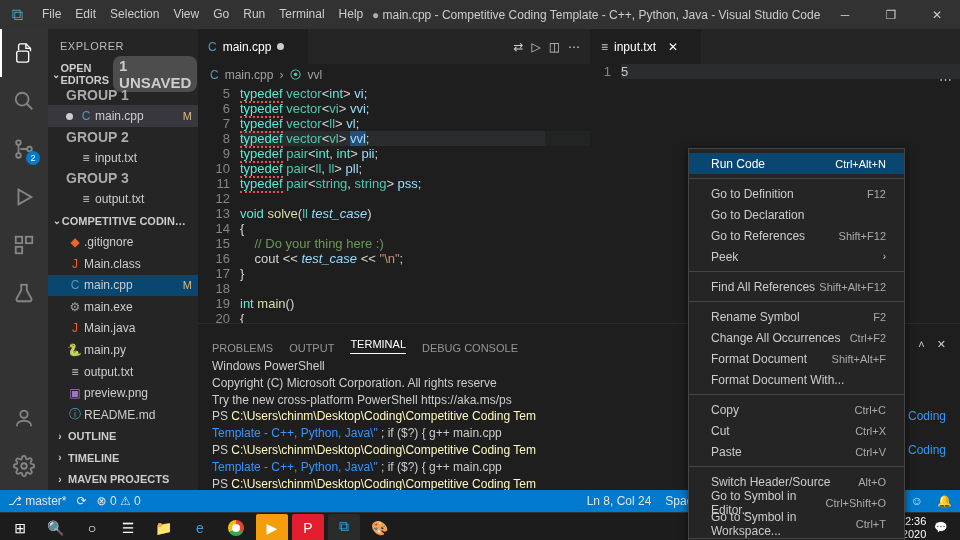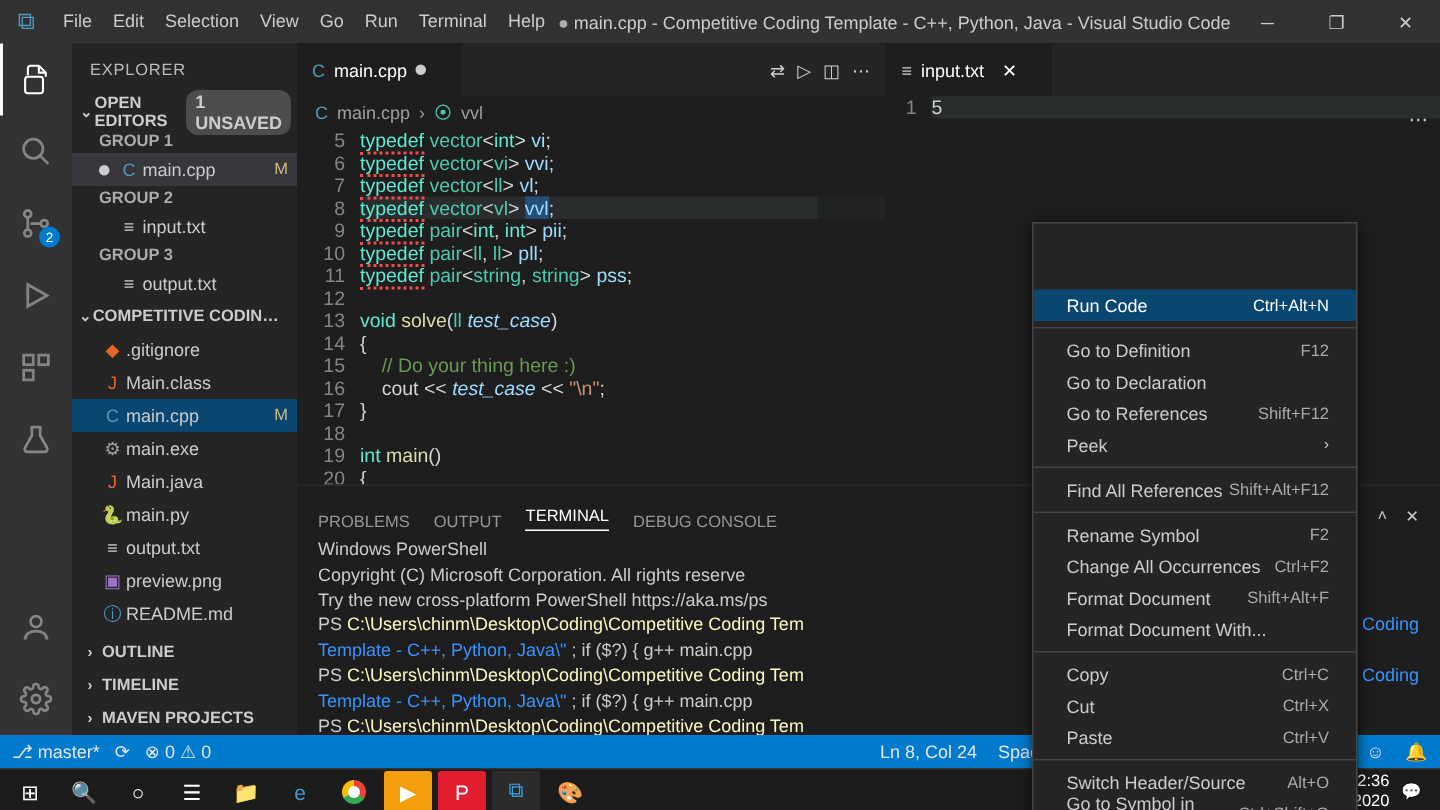--- a/index.html
+++ b/index.html
@@ -13,22 +13,22 @@
 .wc { width: 46px; height: 29px; display: flex; align-items: center; justify-content: center; color: #ccc; }
 .main { display: flex; height: 461px; }
 .activitybar { width: 48px; background: #333333; display: flex; flex-direction: column; }
 .act-icon { width: 48px; height: 48px; display: flex; align-items: center; justify-content: center; color: #858585; font-size: 20px; position: relative; }
 .act-icon.active { color: #fff; border-left: 2px solid #fff; }
 .act-badge { position: absolute; bottom: 8px; right: 8px; background: #007acc; color: #fff; border-radius: 10px; font-size: 9px; min-width: 14px; height: 14px; display: flex; align-items: center; justify-content: center; }
 .sidebar { width: 150px; background: #252526; display: flex; flex-direction: column; overflow: hidden; }
 .side-header { height: 35px; display: flex; align-items: center; padding: 0 12px; color: #bbb; font-size: 11px; letter-spacing: 0.5px; }
 .side-section { display: flex; align-items: center; height: 22px; padding: 0 4px; color: #ccc; font-size: 11px; font-weight: 700; }
 .chev { width: 16px; display: inline-block; text-align: center; font-size: 10px; }
-.badge-small { background: #4d4d4d; color: #ccc; font-size: 12px; border-radius: 8px; padding: 1px 6px; margin-left: 4px; }
-.group-label { padding: 2px 18px; color: #aaa; font-size: 11px; font-weight: 700; }
+.badge-small { background: #4d4d4d; color: #ccc; font-size: 15px; border-radius: 8px; padding: 1px 6px; margin-left: 4px; }
+.group-label { padding: 2px 18px; color: #aaa; font-size: 14px; font-weight: 700; }
 .tree-item { display: flex; align-items: center; height: 22px; padding: 0 0 0 18px; color: #ccc; position: relative; }
 .tree-item.selected { background: #37373d; }
 .tree-item.selected2 { background: #094771; }
 .ti-icon { width: 18px; text-align: center; font-size: 12px; }
 .ti-m { position: absolute; right: 6px; color: #d7ba7d; font-size: 11px; }
 .ti-dot { width: 7px; height: 7px; border-radius: 50%; background: #ccc; margin-right: 4px; }
 .editor-area { flex: 1; display: flex; flex-direction: column; background: #1e1e1e; position: relative; }
 .tabbar { height: 35px; background: #252526; display: flex; align-items: stretch; }
 .tab { display: flex; align-items: center; padding: 0 10px; gap: 6px; background: #2d2d2d; color: #969696; border-right: 1px solid #1e1e1e; min-width: 110px; }
 .tab.active { background: #1e1e1e; color: #fff; }
@@ -52,21 +52,21 @@
 .terminal-container { height: 167px; background: #1e1e1e; border-top: 1px solid #2b2b2b; display: flex; flex-direction: column; }
 .term-tabs { height: 30px; display: flex; align-items: flex-end; padding: 0 14px; gap: 16px; color: #969696; font-size: 11px; }
 .term-tabs .ttab.active { color: #fff; border-bottom: 1px solid #fff; padding-bottom: 3px; }
 .term-ctrl { margin-left: auto; display: flex; align-items: center; gap: 12px; color: #ccc; }
 .term-select { background: #3c3c3c; border: 1px solid #3c3c3c; color: #ccc; padding: 2px 14px 2px 8px; font-size: 12px; min-width: 110px; }
 .term-body { flex: 1; padding: 4px 14px; font-family: Consolas, monospace; font-size: 12px; line-height: 1.4; color: #ccc; overflow: hidden; }
 .term-body .path { color: #fef9c3; }
 .term-body .link { color: #3794ff; }
 .context-menu { position: absolute; left: 490px; top: 119px; width: 217px; background: #252526; border: 1px solid #454545; box-shadow: 0 2px 8px rgba(0,0,0,0.6); z-index: 100; padding: 4px 0; }
 .cm-item { display: flex; justify-content: space-between; align-items: center; height: 21px; padding: 0 18px 0 22px; color: #ccc; font-size: 12px; }
-.cm-item.sel { background: #094771; color: #fff; margin-top: 40px; }
+.cm-item.sel { background: #094771; color: #fff; }
 .cm-item .sc { color: #aaa; font-size: 11px; }
 .cm-item.sel .sc { color: #fff; }
 .cm-sep { height: 1px; background: #454545; margin: 4px 0; }
 .cm-arrow { font-size: 10px; }
 .statusbar { height: 22px; background: #007acc; display: flex; align-items: center; color: #e5e5e5; font-size: 12px; padding: 0 8px; gap: 10px; }
 .statusbar .right { margin-left: auto; display: flex; gap: 14px; align-items: center; }
 .taskbar { height: 30px; background: #1c1c1c; display: flex; align-items: center; padding: 0 4px; gap: 4px; border-top: 1px solid #333; }
 .tb-icon { width: 32px; height: 28px; display: flex; align-items: center; justify-content: center; color: #fff; font-size: 14px; border-radius: 2px; }
 .tb-vscode { background: #2b2b2b; border-bottom: 2px solid #76b6f1; }
 .tb-tray { margin-left: auto; display: flex; align-items: center; gap: 8px; color: #fff; font-size: 11px; padding-right: 8px; }

